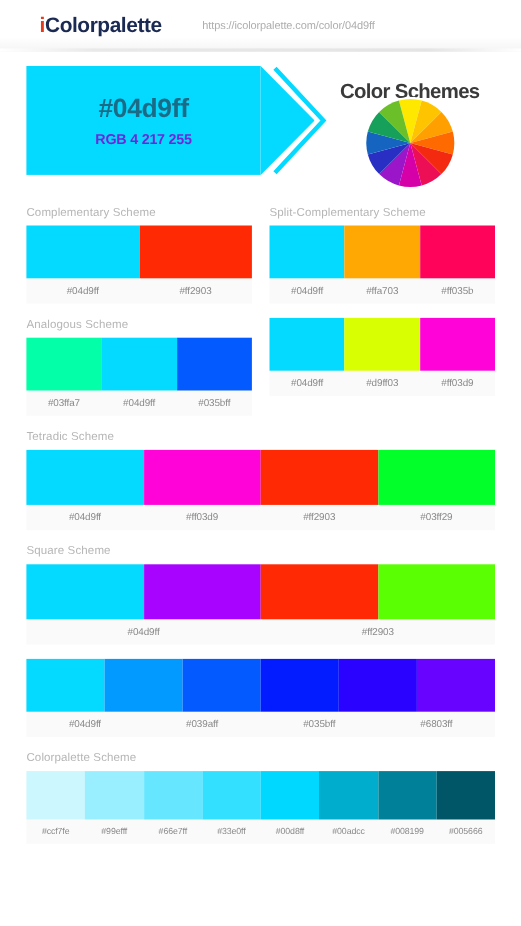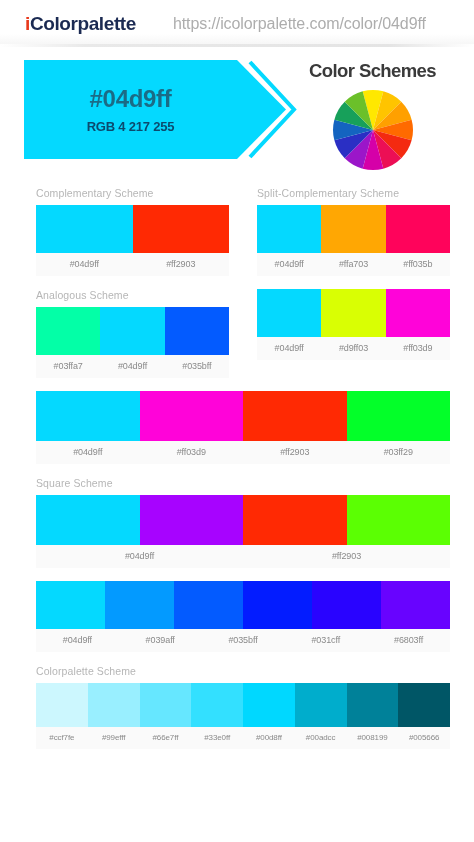--- a/index.html
+++ b/index.html
@@ -11,40 +11,40 @@
     overflow: hidden;
   }
 
   
   .header {
     position: relative;
     height: 47px;
     background: linear-gradient(to bottom, #ffffff 0%, #ffffff 72%, #f4f4f4 100%);
     display: flex;
     align-items: center;
-    padding-left: 25px;
+    padding-left: 36px;
   }
   .header::after {
     content: "";
     position: absolute;
     left: 0; right: 0; bottom: 0;
     height: 3px;
     background: linear-gradient(to right, #ffffff 0%, #e9e9e9 18%, #e4e4e4 82%, #ffffff 100%);
   }
   .logo {
     font-size: 19px;
     font-weight: bold;
     color: #1b2a52;
     letter-spacing: -0.4px;
     white-space: nowrap;
   }
   .logo .i { color: #e8391c; }
   .url {
     margin-left: 37px;
-    font-size: 16px;
+    font-size: 10px;
     color: #adadad;
     white-space: nowrap;
     letter-spacing: -0.1px;
   }
 
   
   .hero {
     position: relative;
     height: 140px;
   }
@@ -87,27 +87,27 @@
   }
   .hero-hex {
     font-size: 24px;
     font-weight: bold;
     color: #1b6b86;
     letter-spacing: -0.3px;
   }
   .hero-rgb {
     font-size: 13px;
     font-weight: bold;
-    color: #0c4a6e;
+    color: #6d28d9;
     letter-spacing: -0.2px;
   }
   .schemes-title {
     position: absolute;
     left: 285px;
-    top: 13px;
+    top: 25px;
     width: 175px;
     text-align: center;
     font-size: 18.5px;
     font-weight: bold;
     color: #3a3a3a;
     letter-spacing: -0.6px;
   }
   .wheel-wrap {
     position: absolute;
     left: 331px;
@@ -118,21 +118,21 @@
   .wheel-wrap svg { display: block; border-radius: 50%; }
 
   
   .sections { padding: 0 24px; }
 
   .row {
     display: flex;
     gap: 16px;
     margin-bottom: 13px;
   }
-  .scheme { flex: 1 1 0; min-width: 0; margin-left: 12px; }
+  .scheme { flex: 1 1 0; min-width: 0; }
 
   .scheme-title {
     font-size: 10.5px;
     color: #b6b6b6;
     margin-bottom: 6px;
     letter-spacing: 0.1px;
     white-space: nowrap;
     overflow: hidden;
   }
   .bar {
@@ -255,20 +255,21 @@
       <div class="labels">
           <div class="lb">#04d9ff</div>
           <div class="lb">#d9ff03</div>
           <div class="lb">#ff03d9</div>
         </div>
     </div>
   </div>
 
   <div class="row">
     <div class="scheme">
+      <div class="scheme-title">Tetradic Scheme</div>
       <div class="bar tall">
           <div class="sw" style="background: rgb(4, 217, 255);"></div>
           <div class="sw" style="background: rgb(255, 3, 217);"></div>
           <div class="sw" style="background: rgb(255, 41, 3);"></div>
           <div class="sw" style="background: rgb(3, 255, 41);"></div>
         </div>
       <div class="labels">
           <div class="lb">#04d9ff</div>
           <div class="lb">#ff03d9</div>
           <div class="lb">#ff2903</div>
@@ -300,21 +301,20 @@
           <div class="sw" style="background: rgb(3, 154, 255);"></div>
           <div class="sw" style="background: rgb(3, 91, 255);"></div>
           <div class="sw" style="background: rgb(3, 28, 255);"></div>
           <div class="sw" style="background: rgb(41, 3, 255);"></div>
           <div class="sw" style="background: rgb(104, 3, 255);"></div>
         </div>
       <div class="labels">
           <div class="lb">#04d9ff</div>
           <div class="lb">#039aff</div>
           <div class="lb">#035bff</div>
-          <div class="lb">#031cff</div>
           <div class="lb">#6803ff</div>
         </div>
     </div>
   </div>
 
   <div class="row">
     <div class="scheme">
       <div class="scheme-title">Colorpalette Scheme</div>
       <div class="bar mono">
           <div class="sw" style="background: rgb(204, 247, 254);"></div>

